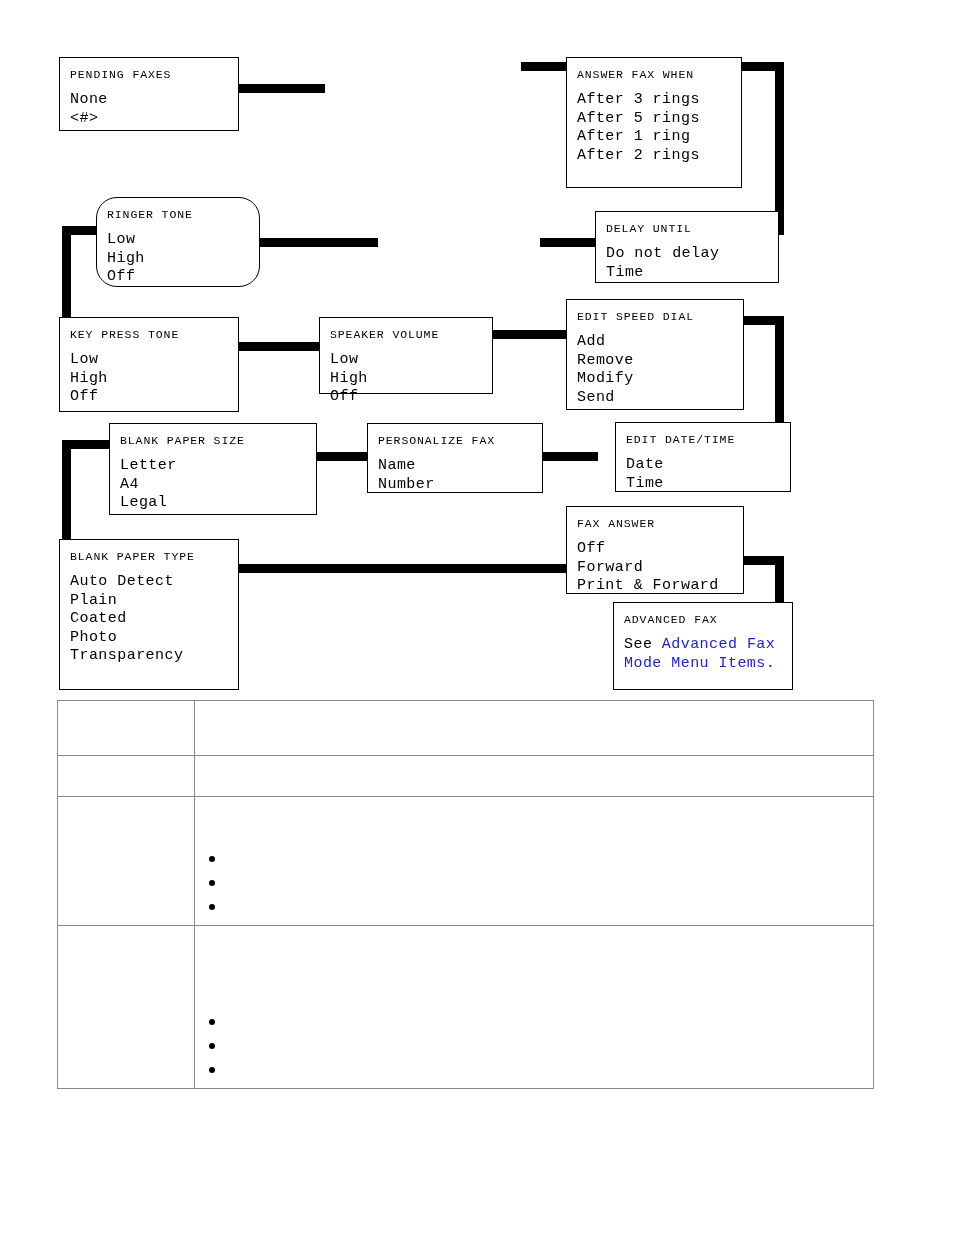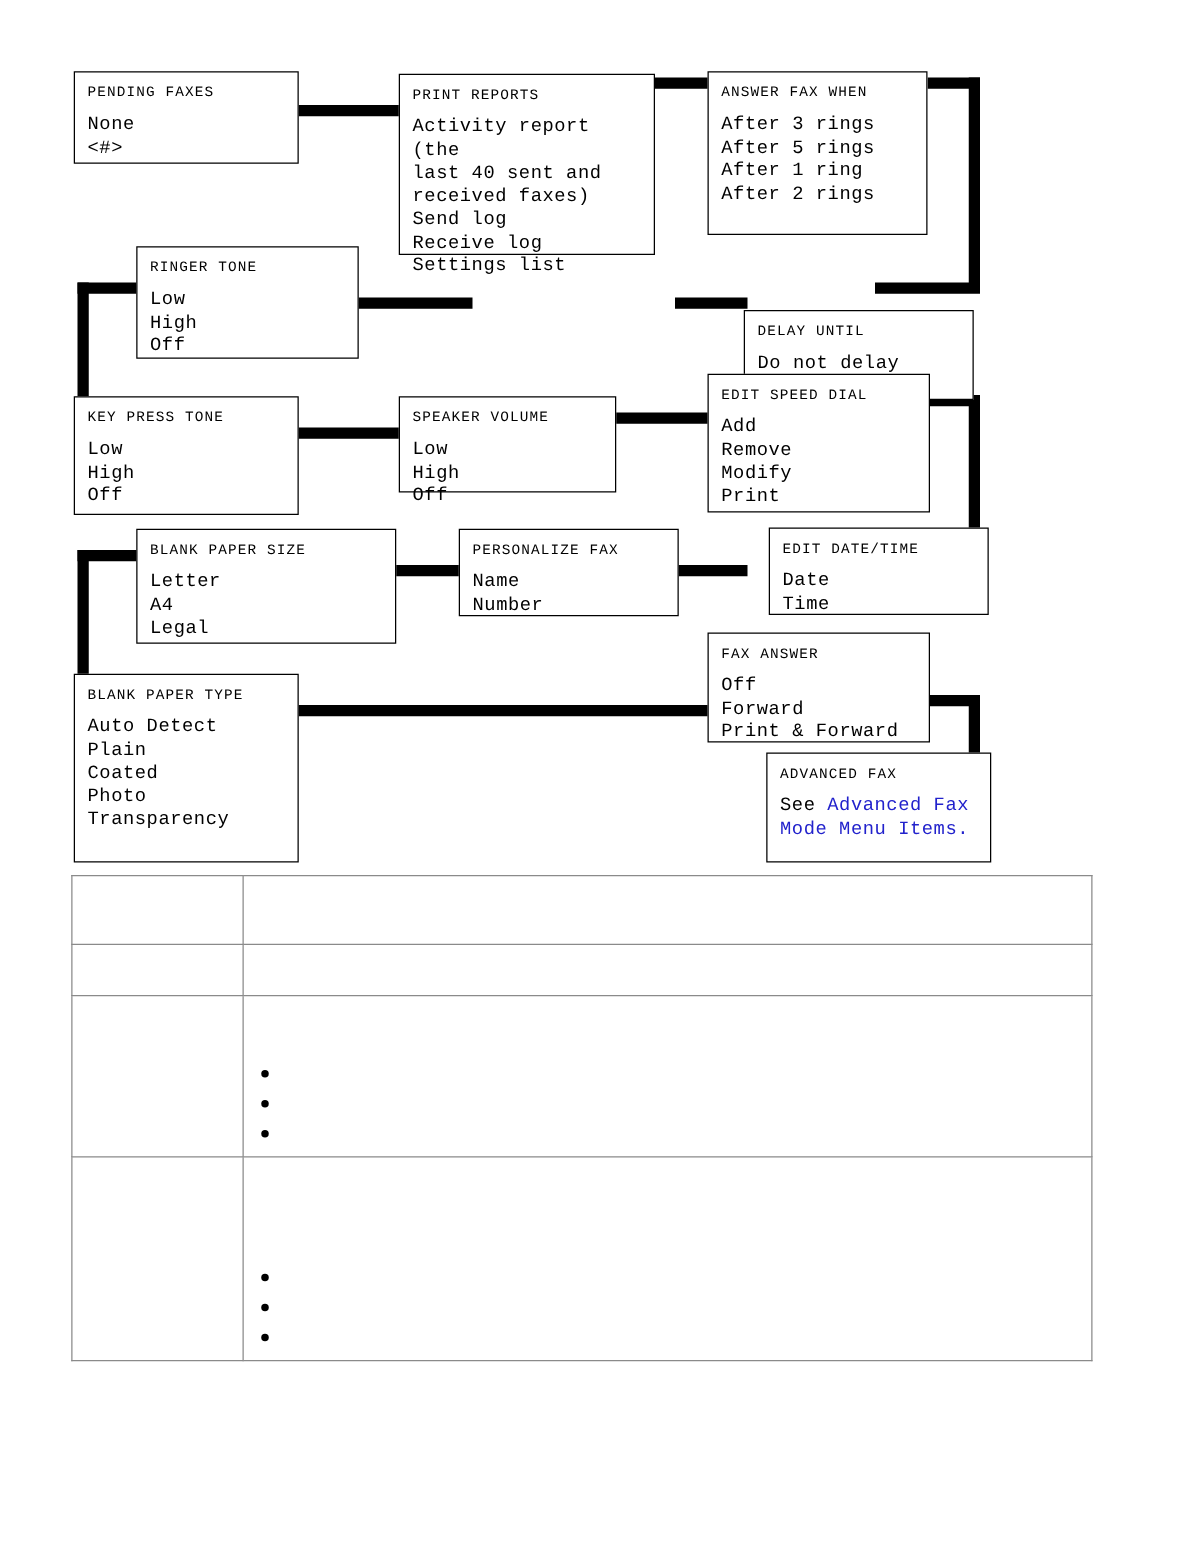--- a/index.html
+++ b/index.html
@@ -136,47 +136,38 @@
   <div class="bar" style="left:742px; top:556px; width:42px; height:9px;"></div>
   <div class="bar" style="left:775px; top:556px; width:9px; height:86px;"></div>
   <div class="bar" style="left:748px; top:634px; width:36px; height:9px;"></div>
 
   <div class="node" style="left:59px; top:57px; width:180px; height:74px;">
     <div class="title">PENDING FAXES</div>
     <div class="item">None</div>
     <div class="item">&lt;#&gt;</div>
   </div>
 
-  <div class="node" style="left:319px; top:59px; width:205px; height:145px;">
-    <div class="title">PRINT REPORTS</div>
-    <div class="item">Activity report (the
-last 40 sent and
-received faxes)</div>
-    <div class="item">Send log</div>
-    <div class="item">Receive log</div>
-    <div class="item">Settings list</div>
-  </div>
 
   <div class="node" style="left:566px; top:57px; width:176px; height:131px;">
     <div class="title">ANSWER FAX WHEN</div>
     <div class="item">After 3 rings</div>
     <div class="item">After 5 rings</div>
     <div class="item">After 1 ring</div>
     <div class="item">After 2 rings</div>
   </div>
 
-  <div class="node" style="left:109px; top:197px; width:178px; height:90px;">
+  <div class="node" style="left:96px; top:197px; width:164px; height:90px;border-radius:21px;">
     <div class="title">RINGER TONE</div>
     <div class="item">Low</div>
     <div class="item">High</div>
     <div class="item">Off</div>
   </div>
 
 
-  <div class="node" style="left:595px; top:211px; width:184px; height:72px;margin-top:37px;">
+  <div class="node" style="left:595px; top:211px; width:184px; height:72px;">
     <div class="title">DELAY UNTIL</div>
     <div class="item">Do not delay</div>
     <div class="item">Time</div>
   </div>
 
   <div class="node" style="left:59px; top:317px; width:180px; height:95px;">
     <div class="title">KEY PRESS TONE</div>
     <div class="item">Low</div>
     <div class="item">High</div>
     <div class="item">Off</div>
@@ -187,21 +178,21 @@
     <div class="item">Low</div>
     <div class="item">High</div>
     <div class="item">Off</div>
   </div>
 
   <div class="node" style="left:566px; top:299px; width:178px; height:111px;">
     <div class="title">EDIT SPEED DIAL</div>
     <div class="item">Add</div>
     <div class="item">Remove</div>
     <div class="item">Modify</div>
-    <div class="item">Print</div>
+    <div class="item">Send</div>
   </div>
 
   <div class="node" style="left:109px; top:423px; width:208px; height:92px;">
     <div class="title">BLANK PAPER SIZE</div>
     <div class="item">Letter</div>
     <div class="item">A4</div>
     <div class="item">Legal</div>
   </div>
 
   <div class="node" style="left:367px; top:423px; width:176px; height:70px;">

